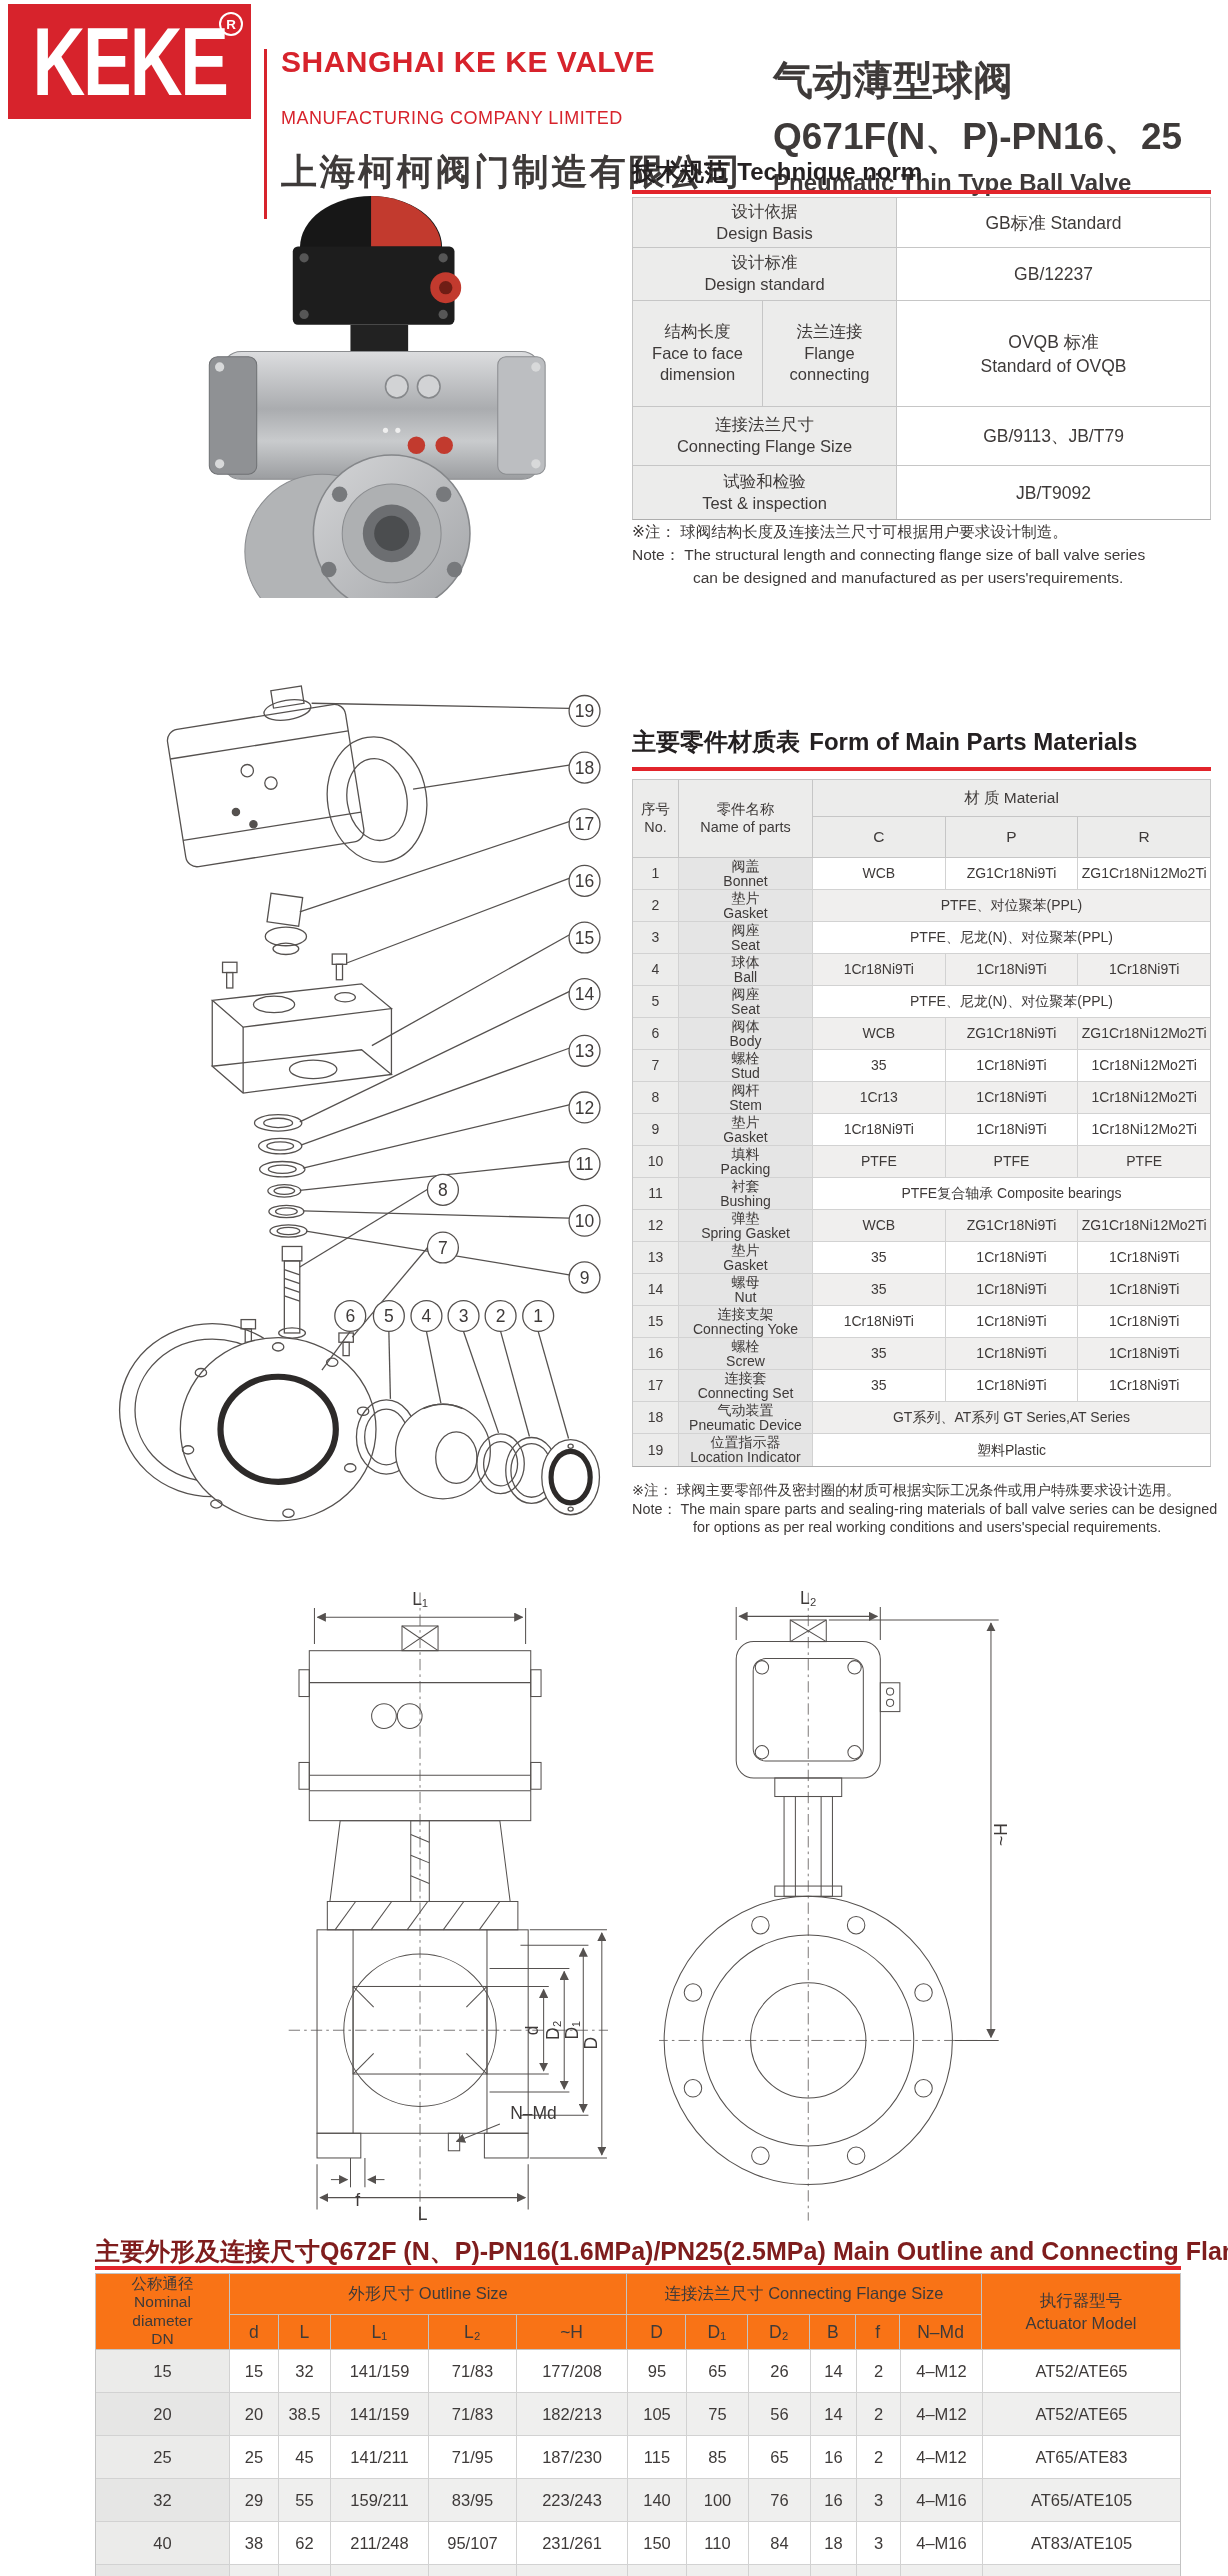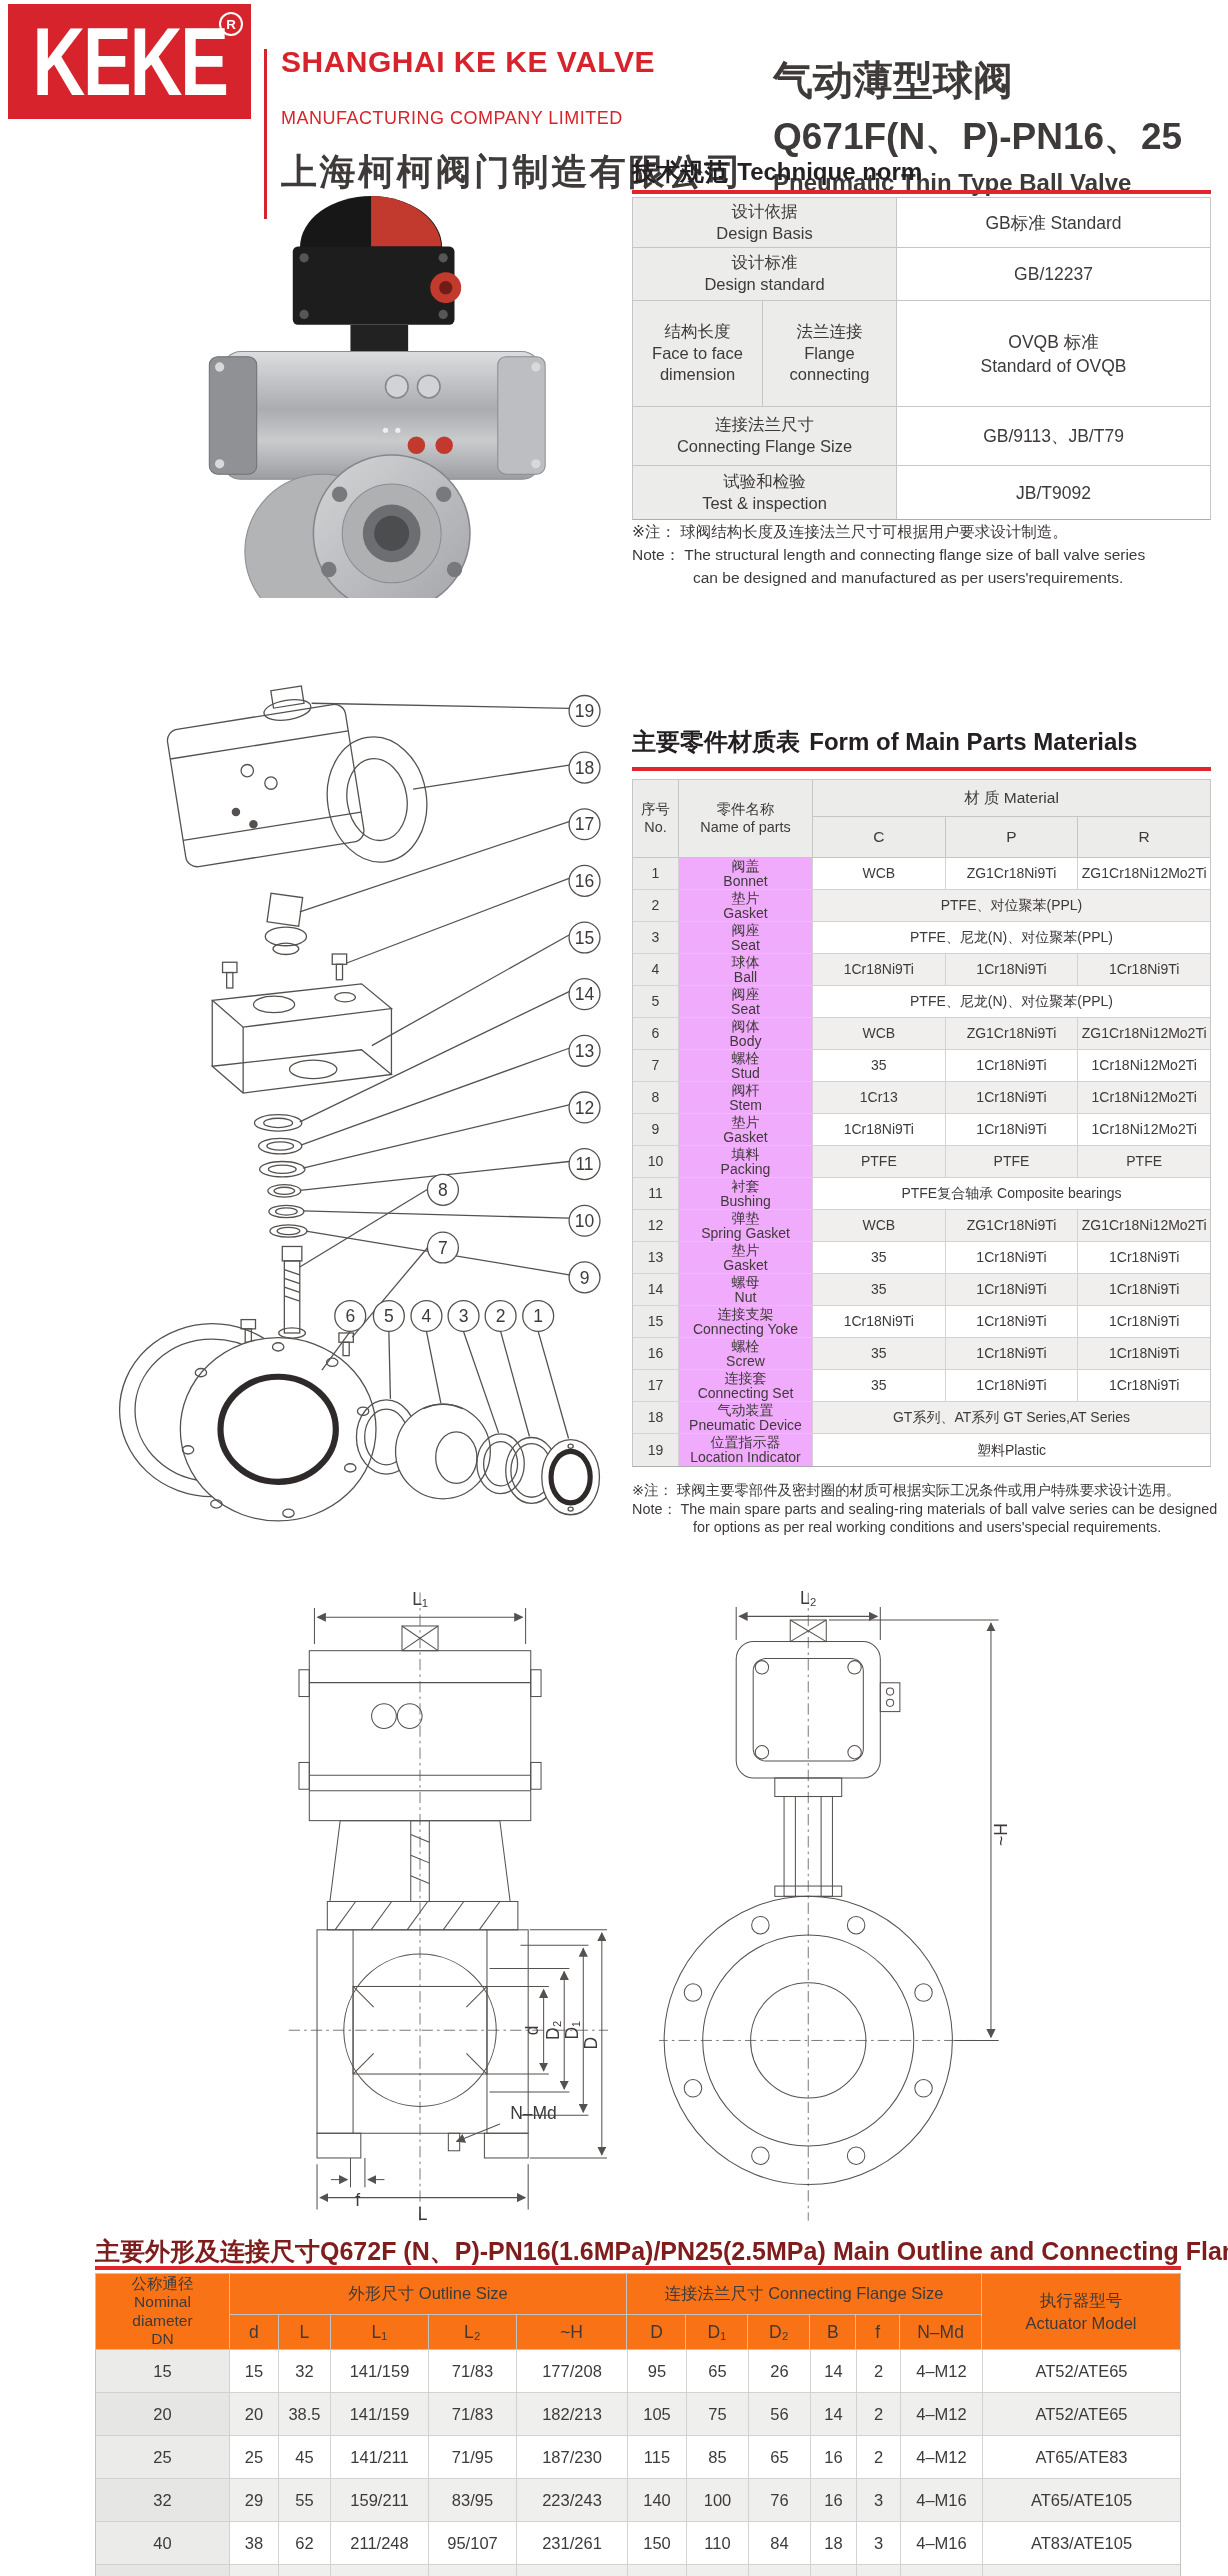--- a/index.html
+++ b/index.html
@@ -52,21 +52,21 @@
   .mh-mat-top{height:37px;display:flex;align-items:center;justify-content:center;font-size:15.5px;border-bottom:0.5px solid #c6c6c6}
   .mh-mat-cols{flex:1;display:flex}
   .mh-mat-cols div{flex:1;display:flex;align-items:center;justify-content:center;font-size:15.5px;border-right:0.5px solid #c6c6c6}
   .mh-mat-cols div:last-child{border-right:none}
   .m-row{display:flex;height:32px}
   .mat-body .m-row{border-bottom:0.5px solid #d2d2d2}
   .mat-body div.m-row:last-of-type{border-bottom:none}
   .mc{display:flex;align-items:center;justify-content:center;text-align:center;font-size:14px;line-height:15px;border-right:0.5px solid #d2d2d2}
   .mc:last-child{border-right:none}
   .mc.no{width:46px;background:#ececeb}
-  .mc.name{width:134px;background:#f0abfc;flex-direction:column}
+  .mc.name{width:134px;background:#e5e5e5;flex-direction:column}
   .mc.val{flex:1;background:#fff}
   .mc.spanv{flex:3}
   .mat-body div.m-row:nth-of-type(even) .val{background:#f0efee}
 
   
   .out-title{left:95px;top:2235px;font-size:25px;font-weight:800;color:#7f1d1d;white-space:nowrap}
   .out-title .en{margin-left:7.2px}
   .out-table{left:95px;top:2273px;width:1086px;border:0.5px solid #c3c3c3;border-bottom:1.5px solid #9f9f9f;background:#fff}
   .out-header{display:flex;height:76px;background:#f97316;border-bottom:0.5px solid #c3c3c3}
   .oh-dn{width:134px;border-right:0.5px solid #c3c3c3;display:flex;flex-direction:column;align-items:center;justify-content:center;font-size:15.5px;line-height:18.5px;text-align:center}

